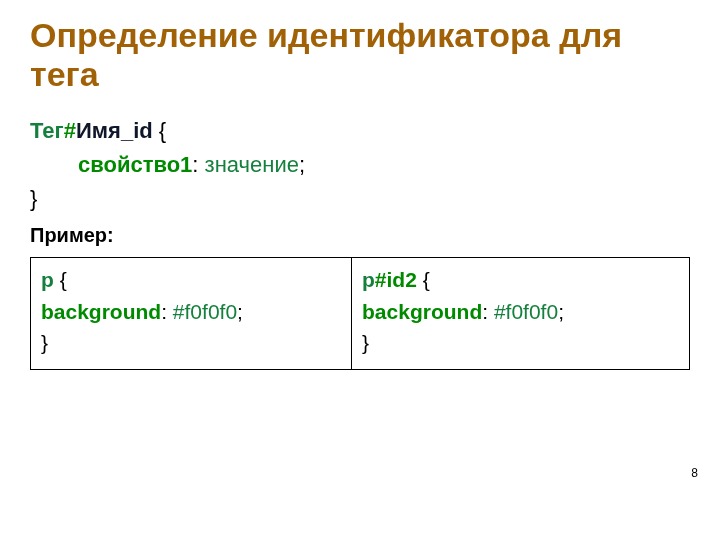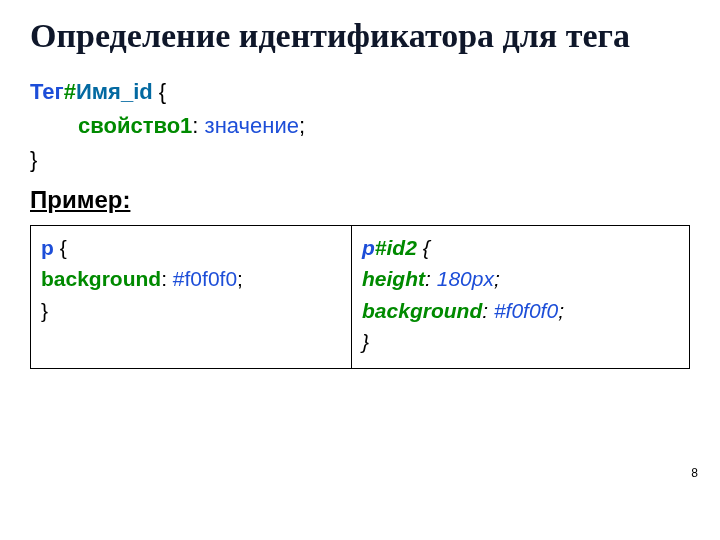--- a/index.html
+++ b/index.html
@@ -8,55 +8,53 @@
     width: 720px;
     height: 540px;
     background: #ffffff;
     font-family: Arial, sans-serif;
     position: relative;
     padding: 10px 30px;
   }
   .title {
     font-size: 34px;
     font-weight: bold;
-    color: #0f172a;
+    color: #a16207;
     line-height: 1.15;
     margin: 6px 0 20px 0;
-    font-family: Liberation Serif, serif;
   }
   .syntax-block {
     font-size: 22px;
     line-height: 1.55;
     color: #000;
   }
   .syntax-block .indent { margin-left: 48px; }
   .example-label {
-    font-size: 24px;
+    font-size: 20px;
     font-weight: bold;
-    text-decoration: underline;
     margin-top: 4px;
   }
   .table {
     display: flex;
     width: 660px;
     border: 1px solid #000;
     margin-top: 6px;
   }
   .cell {
     border-right: 1px solid #000;
     padding: 6px 10px 10px 10px;
     font-size: 21px;
     line-height: 1.5;
   }
   .cell:last-child { border-right: none; }
   .left-cell { width: 322px; }
-  .right-cell { width: 338px; font-style: italic; }
-  .c-red   { color: #1d4ed8; }
+  .right-cell { width: 338px; }
+  .c-red   { color: #15803d; }
   .c-green { color: #008a00; }
-  .c-blue  { color: #0369a1; }
+  .c-blue  { color: #0f172a; }
   .c-black { color: #000; }
   .page-num {
     position: absolute;
     right: 22px;
     bottom: 60px;
     font-size: 12px;
     color: #000;
   }
 </style>
 </head>
@@ -85,22 +83,19 @@
     <div>
       <b><span class="c-green">background</span></b><span class="c-black">: </span><span class="c-red">#f0f0f0</span><span class="c-black">;</span>
     </div>
     <div>}</div>
   </div>
   <div class="cell right-cell">
     <div>
       <b><span class="c-red">p</span><span class="c-green">#id2</span></b><span class="c-black"> {</span>
     </div>
     <div>
-      <b><span class="c-green">height</span></b><span class="c-black">: </span><span class="c-red">180px</span><span class="c-black">;</span>
-    </div>
-    <div>
       <b><span class="c-green">background</span></b><span class="c-black">: </span><span class="c-red">#f0f0f0</span><span class="c-black">;</span>
     </div>
     <div>}</div>
   </div>
 </div>
 
 <div class="page-num">8</div>
 
 </body></html>

